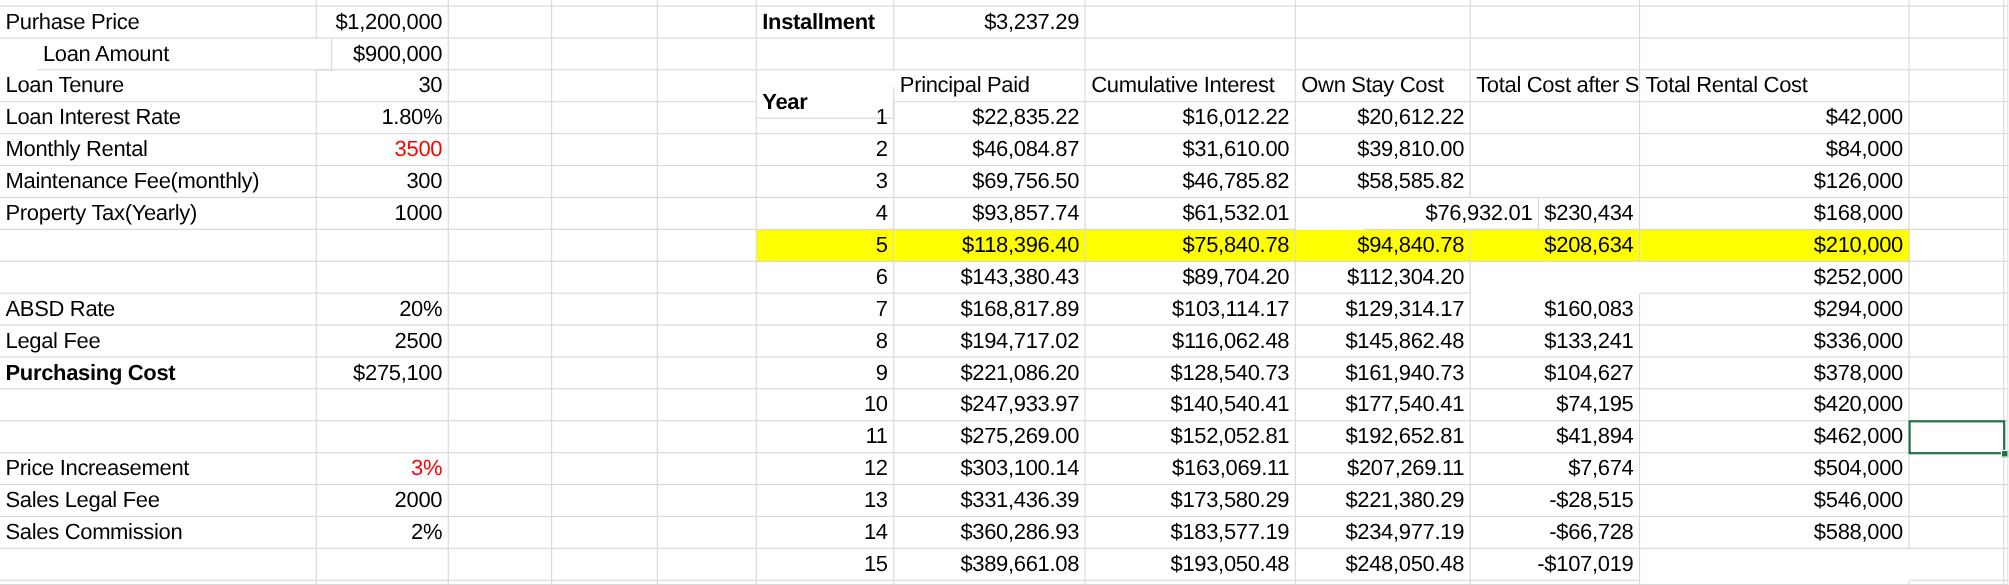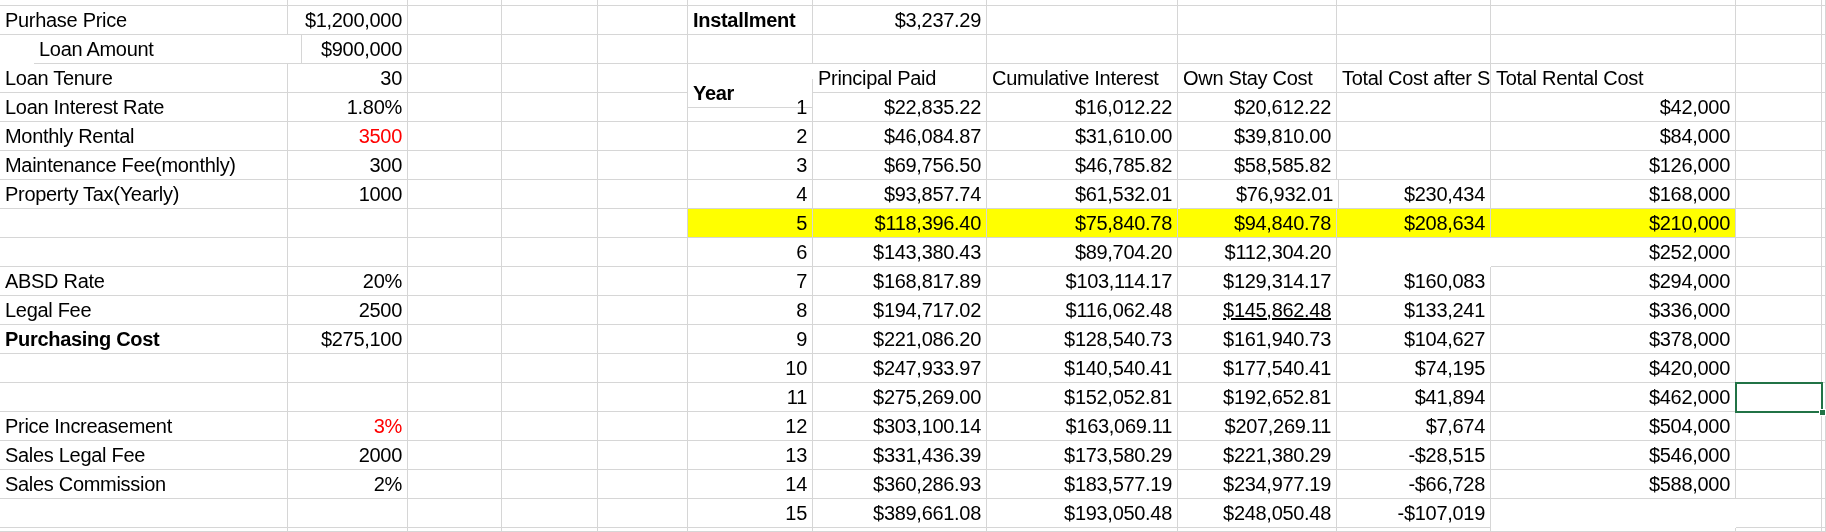--- a/index.html
+++ b/index.html
@@ -140,21 +140,21 @@
     <div class="cell" style="left: 1736px; top: 151px; width: 86px; height: 29px;"></div>
     <div class="cell" style="left: 1822px; top: 151px; width: 4px; height: 29px;"></div>
     <div class="cell left" style="left: 0px; top: 180px; width: 288px; height: 29px;">Property Tax(Yearly)</div>
     <div class="cell right" style="left: 288px; top: 180px; width: 120px; height: 29px;">1000</div>
     <div class="cell" style="left: 408px; top: 180px; width: 94px; height: 29px;"></div>
     <div class="cell" style="left: 502px; top: 180px; width: 96px; height: 29px;"></div>
     <div class="cell" style="left: 598px; top: 180px; width: 90px; height: 29px;"></div>
     <div class="cell right" style="left: 688px; top: 180px; width: 125px; height: 29px;">4</div>
     <div class="cell right" style="left: 813px; top: 180px; width: 174px; height: 29px;">$93,857.74</div>
     <div class="cell right" style="left: 987px; top: 180px; width: 191px; height: 29px;">$61,532.01</div>
-    <div class="cell right" style="left: 1180px; top: 180px; width: 159px; height: 29px;">$76,932.01</div>
+    <div class="cell right" style="left: 1240px; top: 180px; width: 159px; height: 29px;">$76,932.01</div>
     <div class="cell right" style="left: 1337px; top: 180px; width: 154px; height: 29px;">$230,434</div>
     <div class="cell right" style="left: 1491px; top: 180px; width: 245px; height: 29px;">$168,000</div>
     <div class="cell" style="left: 1736px; top: 180px; width: 86px; height: 29px;"></div>
     <div class="cell" style="left: 1822px; top: 180px; width: 4px; height: 29px;"></div>
     <div class="cell" style="left: 0px; top: 209px; width: 288px; height: 29px;"></div>
     <div class="cell" style="left: 288px; top: 209px; width: 120px; height: 29px;"></div>
     <div class="cell" style="left: 408px; top: 209px; width: 94px; height: 29px;"></div>
     <div class="cell" style="left: 502px; top: 209px; width: 96px; height: 29px;"></div>
     <div class="cell" style="left: 598px; top: 209px; width: 90px; height: 29px;"></div>
     <div class="cell right hl" style="left: 688px; top: 209px; width: 125px; height: 29px;">5</div>
@@ -191,21 +191,21 @@
     <div class="cell" style="left: 1736px; top: 267px; width: 86px; height: 29px;"></div>
     <div class="cell" style="left: 1822px; top: 267px; width: 4px; height: 29px;"></div>
     <div class="cell left" style="left: 0px; top: 296px; width: 288px; height: 29px;">Legal Fee</div>
     <div class="cell right" style="left: 288px; top: 296px; width: 120px; height: 29px;">2500</div>
     <div class="cell" style="left: 408px; top: 296px; width: 94px; height: 29px;"></div>
     <div class="cell" style="left: 502px; top: 296px; width: 96px; height: 29px;"></div>
     <div class="cell" style="left: 598px; top: 296px; width: 90px; height: 29px;"></div>
     <div class="cell right" style="left: 688px; top: 296px; width: 125px; height: 29px;">8</div>
     <div class="cell right" style="left: 813px; top: 296px; width: 174px; height: 29px;">$194,717.02</div>
     <div class="cell right" style="left: 987px; top: 296px; width: 191px; height: 29px;">$116,062.48</div>
-    <div class="cell right" style="left: 1178px; top: 296px; width: 159px; height: 29px; text-decoration: underline;">$145,862.48</div>
+    <div class="cell right" style="left: 1178px; top: 296px; width: 159px; height: 29px;">$145,862.48</div>
     <div class="cell right" style="left: 1337px; top: 296px; width: 154px; height: 29px;">$133,241</div>
     <div class="cell right" style="left: 1491px; top: 296px; width: 245px; height: 29px;">$336,000</div>
     <div class="cell" style="left: 1736px; top: 296px; width: 86px; height: 29px;"></div>
     <div class="cell" style="left: 1822px; top: 296px; width: 4px; height: 29px;"></div>
     <div class="cell left bold" style="left: 0px; top: 325px; width: 288px; height: 29px;">Purchasing Cost</div>
     <div class="cell right" style="left: 288px; top: 325px; width: 120px; height: 29px;">$275,100</div>
     <div class="cell" style="left: 408px; top: 325px; width: 94px; height: 29px;"></div>
     <div class="cell" style="left: 502px; top: 325px; width: 96px; height: 29px;"></div>
     <div class="cell" style="left: 598px; top: 325px; width: 90px; height: 29px;"></div>
     <div class="cell right" style="left: 688px; top: 325px; width: 125px; height: 29px;">9</div>

